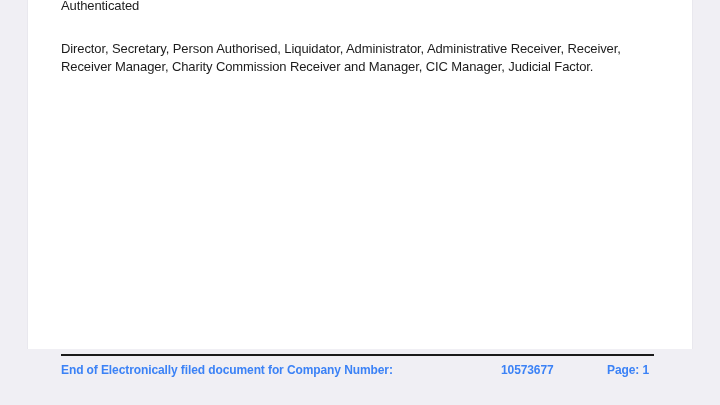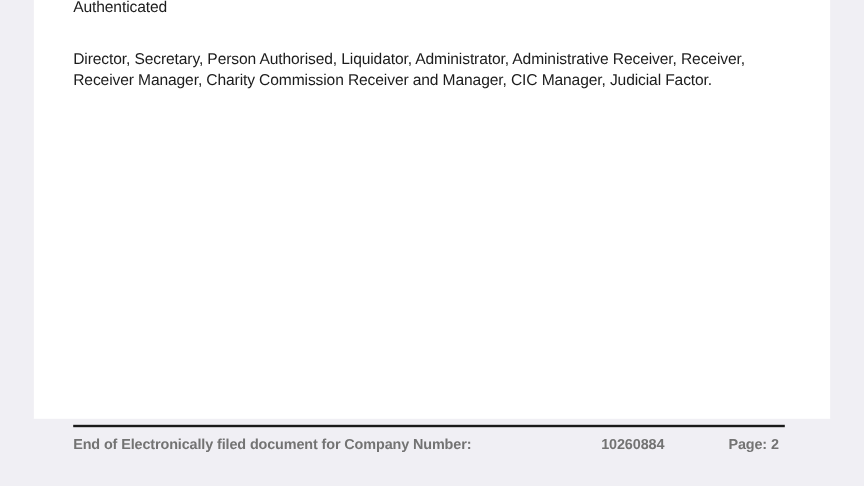--- a/index.html
+++ b/index.html
@@ -46,21 +46,21 @@
     width: 593px; 
     height: 2px;
     background: #1a1a1a;
   }
 
   .footer-label,
   .footer-number,
   .footer-page {
     position: absolute;
     top: 362px;
-    color: #737373;
+    color: #3b82f6;
     font-size: 12px;
     font-weight: bold;
     line-height: 16px;
     white-space: nowrap;
     letter-spacing: -0.1px;
   }
 
   .footer-label  { left: 33px; }              
   .footer-number { left: 473px; }             
   .footer-page   { left: 533px; width: 88px; text-align: right; } 
@@ -74,17 +74,17 @@
 
 
   <div class="txt roles2">Receiver Manager, Charity Commission Receiver and Manager, CIC Manager, Judicial Factor.</div>
 
   <div class="txt roles1">Director, Secretary, Person Authorised, Liquidator, Administrator, Administrative Receiver, Receiver,</div>
 
   <div class="rule"></div>
 
   <div class="footer-label">End of Electronically filed document for Company Number:</div>
 
-  <div class="footer-number">10260884</div>
+  <div class="footer-number">10573677</div>
 
-  <div class="footer-page">Page: 2</div>
+  <div class="footer-page">Page: 1</div>
 
 </div>
 
 </body></html>

